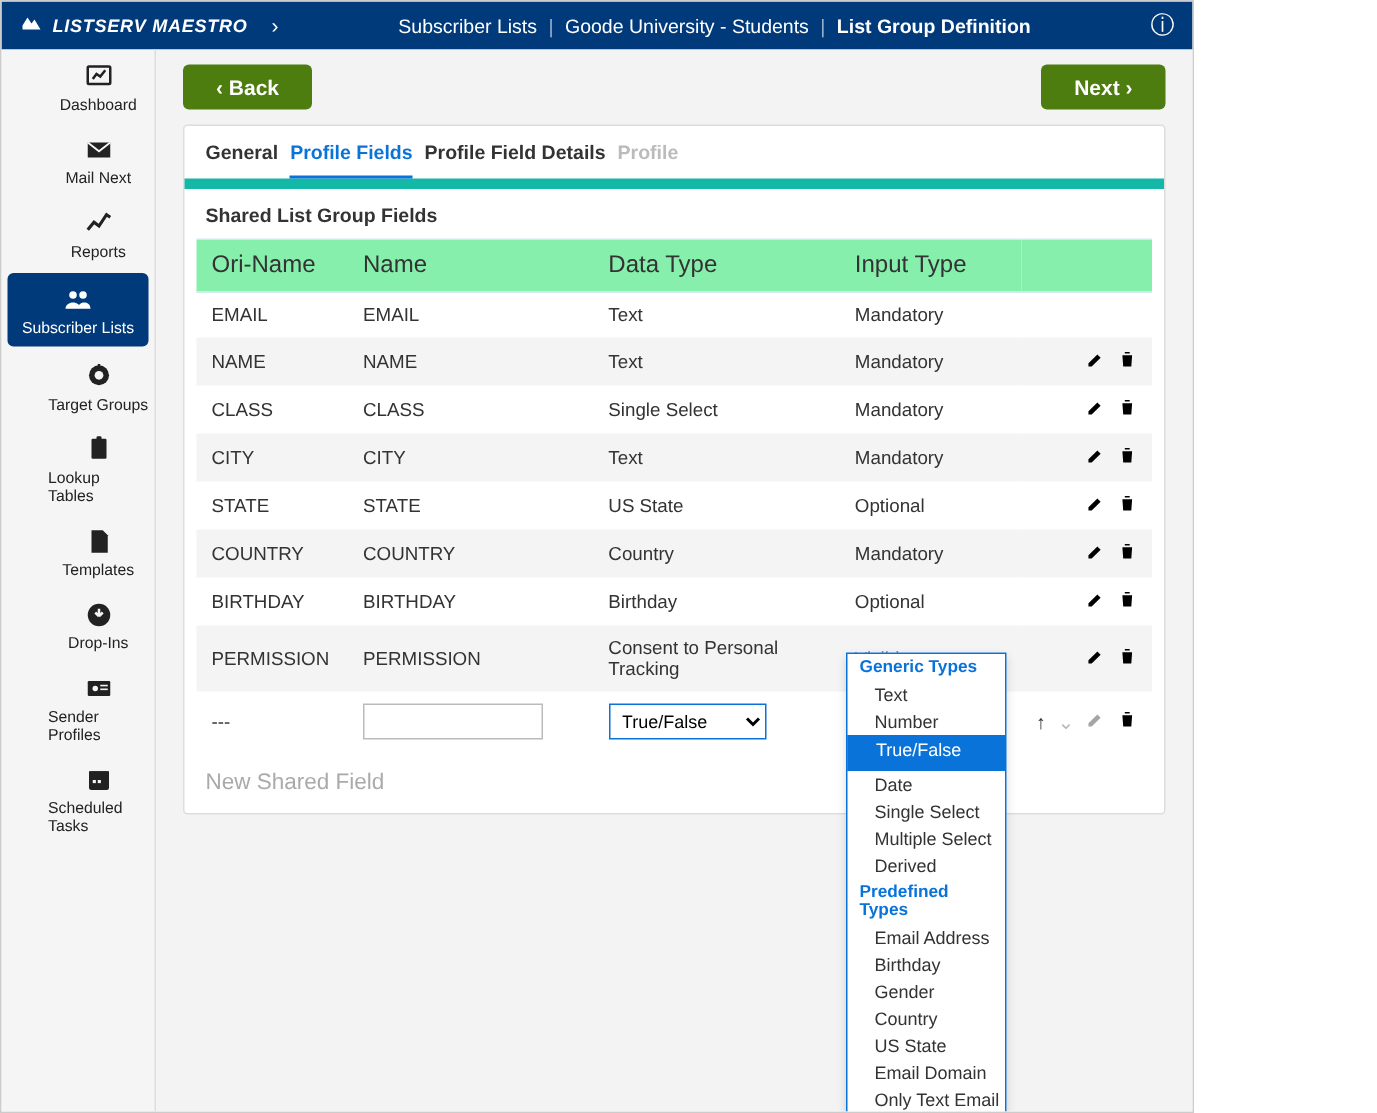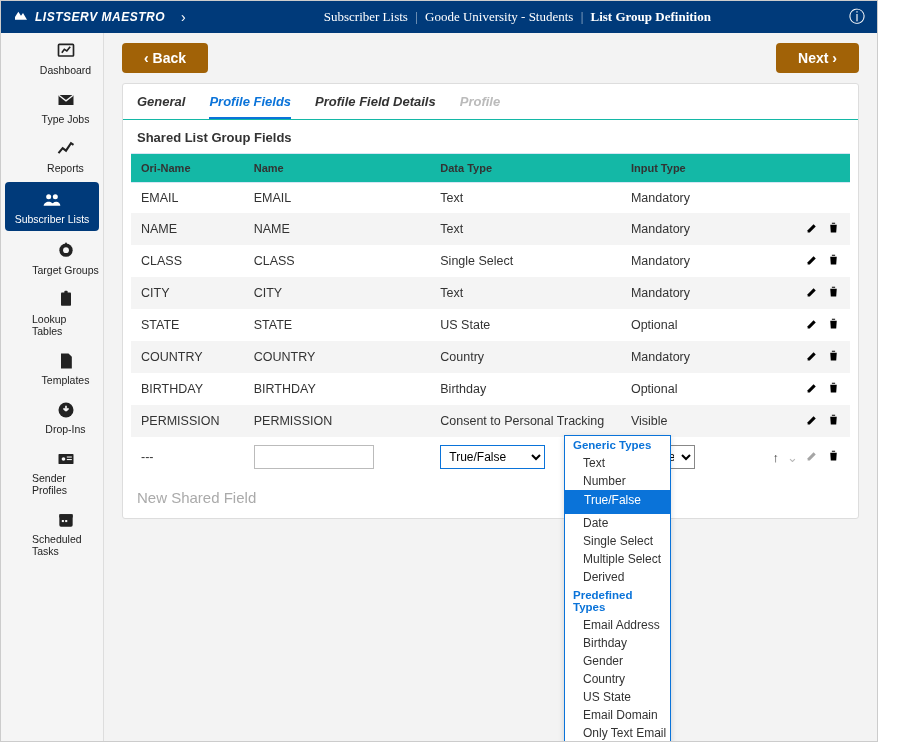--- a/index.html
+++ b/index.html
@@ -1,42 +1,42 @@
 <!DOCTYPE html>
 <html><head>
 <meta charset="utf-8">
 <style>
   * { box-sizing: border-box; margin: 0; padding: 0; }
   body { font-family: -apple-system, "Segoe UI", Arial, sans-serif; font-size: 13px; color: #333; background: #fff; }
-  .frame { border: 1px solid #ccc; width: 878px; height: 742px; position: relative; overflow: hidden; }
+  .frame { border: 1px solid #ccc; width: 796px; height: 742px; position: relative; overflow: hidden; }
   .topbar { background: #003a7a; color: #fff; height: 32px; display: flex; align-items: center; padding: 0 12px; }
   .logo { display: flex; align-items: center; gap: 6px; font-weight: bold; font-style: italic; font-size: 12px; letter-spacing: 0.5px; }
   .logo svg { width: 16px; height: 16px; }
   .chev { margin-left: 16px; font-size: 14px; }
-  .breadcrumb { flex: 1; text-align: center; font-size: 13px; font-family: Liberation Serif, serif; }
+  .breadcrumb { flex: 1; text-align: center; font-size: 13px; }
   .breadcrumb .sep { margin: 0 4px; opacity: 0.6; }
   .breadcrumb .current { font-weight: bold; }
   .help { font-size: 16px; }
   .body { display: flex; height: calc(100% - 32px); }
   .sidebar { width: 103px; background: #f5f5f5; border-right: 1px solid #ddd; display: flex; flex-direction: column; align-items: stretch; }
   .sb-item { display: flex; flex-direction: column; align-items: center; justify-content: center; padding: 8px 4px 6px; font-size: 10.5px; color: #222; cursor: pointer; gap: 3px; margin-left: 27px; }
   .sb-item svg { width: 22px; height: 20px; fill: #000; }
   .sb-item.active { background: #003a7a; color: #fff; border-radius: 4px; margin: 2px 4px; }
   .sb-item.active svg { fill: #fff; }
   .main { flex: 1; background: #f3f3f3; padding: 10px 18px; position: relative; overflow: hidden; }
   .btnbar { display: flex; justify-content: space-between; margin-bottom: 10px; }
-  .btn { background: #a16207; color: #fff; border: none; padding: 7px 22px; font-size: 14px; font-weight: 600; border-radius: 4px; cursor: pointer; }
+  .btn { background: #4d7c0f; color: #fff; border: none; padding: 7px 22px; font-size: 14px; font-weight: 600; border-radius: 4px; cursor: pointer; }
   .panel { background: #fff; border: 1px solid #ddd; border-radius: 3px; }
-  .tabs { display: flex; gap: 24px; padding: 10px 14px 0; border-bottom: 1px solid #14b8a6; font-style: italic; }
+  .tabs { display: flex; gap: 8px; padding: 10px 14px 0; border-bottom: 7px solid #14b8a6; }
   .tab { padding-bottom: 8px; font-size: 13px; font-weight: 600; color: #333; cursor: pointer; border-bottom: 2.5px solid transparent; }
   .tab.active { color: #0a73d9; border-bottom-color: #0a73d9; }
   .tab.disabled { color: #bbb; cursor: default; }
   .section-title { font-weight: 600; padding: 10px 14px 8px; font-size: 13px; }
   .tbl { width: calc(100% - 16px); margin: 0 8px; border-collapse: collapse; }
-  .tbl th { background: #14b8a6; text-align: left; padding: 8px 10px; font-size: 11px; font-weight: 700; border-top: 1px solid #d5e6f5; border-bottom: 1px solid #d5e6f5; }
+  .tbl th { background: #86efac; text-align: left; padding: 8px 10px; font-size: 16px; font-weight: 400; border-top: 1px solid #d5e6f5; border-bottom: 1px solid #d5e6f5; }
   .tbl td { padding: 8px 10px; font-size: 12.5px; }
   .tbl tbody tr:nth-child(even) td { background: #f4f4f4; }
   .row-icons { display: flex; gap: 8px; justify-content: flex-end; align-items: center; }
   .row-icons span { cursor: pointer; font-size: 13px; }
   .row-icons .dim { opacity: 0.35; cursor: default; }
   .inp { border: 1px solid #bbb; padding: 4px 6px; font-size: 12px; width: 120px; height: 24px; }
   .sel { border: 1.5px solid #0a73d9; padding: 3px 4px; font-size: 12px; width: 105px; height: 24px; background: #fff; }
   .sel2 { border: 1px solid #888; padding: 3px 4px; font-size: 12px; width: 64px; height: 24px; background: #fff; }
   .newlink { color: #aaa; font-size: 15px; padding: 12px 14px; cursor: pointer; display: inline-block; }
   .dropdown { position: absolute; background: #fff; border: 1px solid #0a73d9; width: 107px; font-size: 12px; box-shadow: 0 2px 6px rgba(0,0,0,0.15); }
@@ -75,21 +75,21 @@
             <rect x="3" y="4" width="18" height="14" rx="1" fill="none" stroke="currentColor" stroke-width="2"></rect>
             <path d="M7 14l3-4 3 2 4-5" fill="none" stroke="currentColor" stroke-width="2"></path>
           </svg>
           <span>Dashboard</span>
         </div>
         <div class="sb-item">
           <svg viewBox="0 0 24 24">
             <path d="M3 6h18v12H3z" fill="currentColor"></path>
             <path d="M3 6l9 7 9-7" fill="none" stroke="#f5f5f5" stroke-width="1.5"></path>
           </svg>
-          <span>Type Jobs</span>
+          <span>Mail Next</span>
         </div>
         <div class="sb-item">
           <svg viewBox="0 0 24 24">
             <path d="M3 17l5-6 4 3 6-9 3 2" fill="none" stroke="currentColor" stroke-width="2.5"></path>
           </svg>
           <span>Reports</span>
         </div>
         <div class="sb-item active">
           <svg viewBox="0 0 24 24">
             <circle cx="8" cy="8" r="3" fill="currentColor"></circle>

